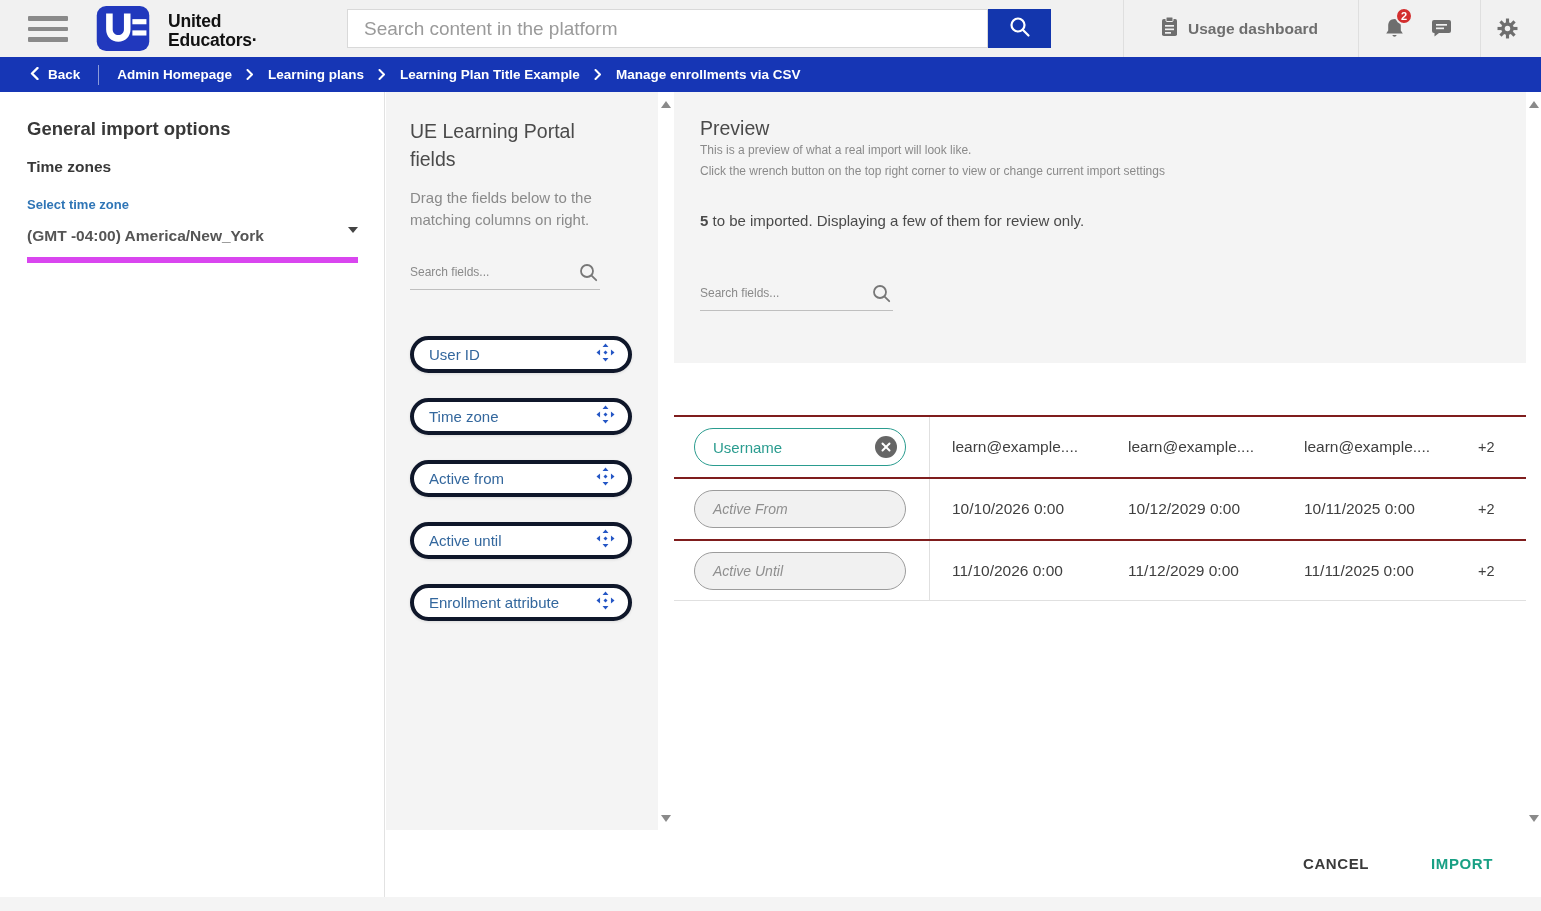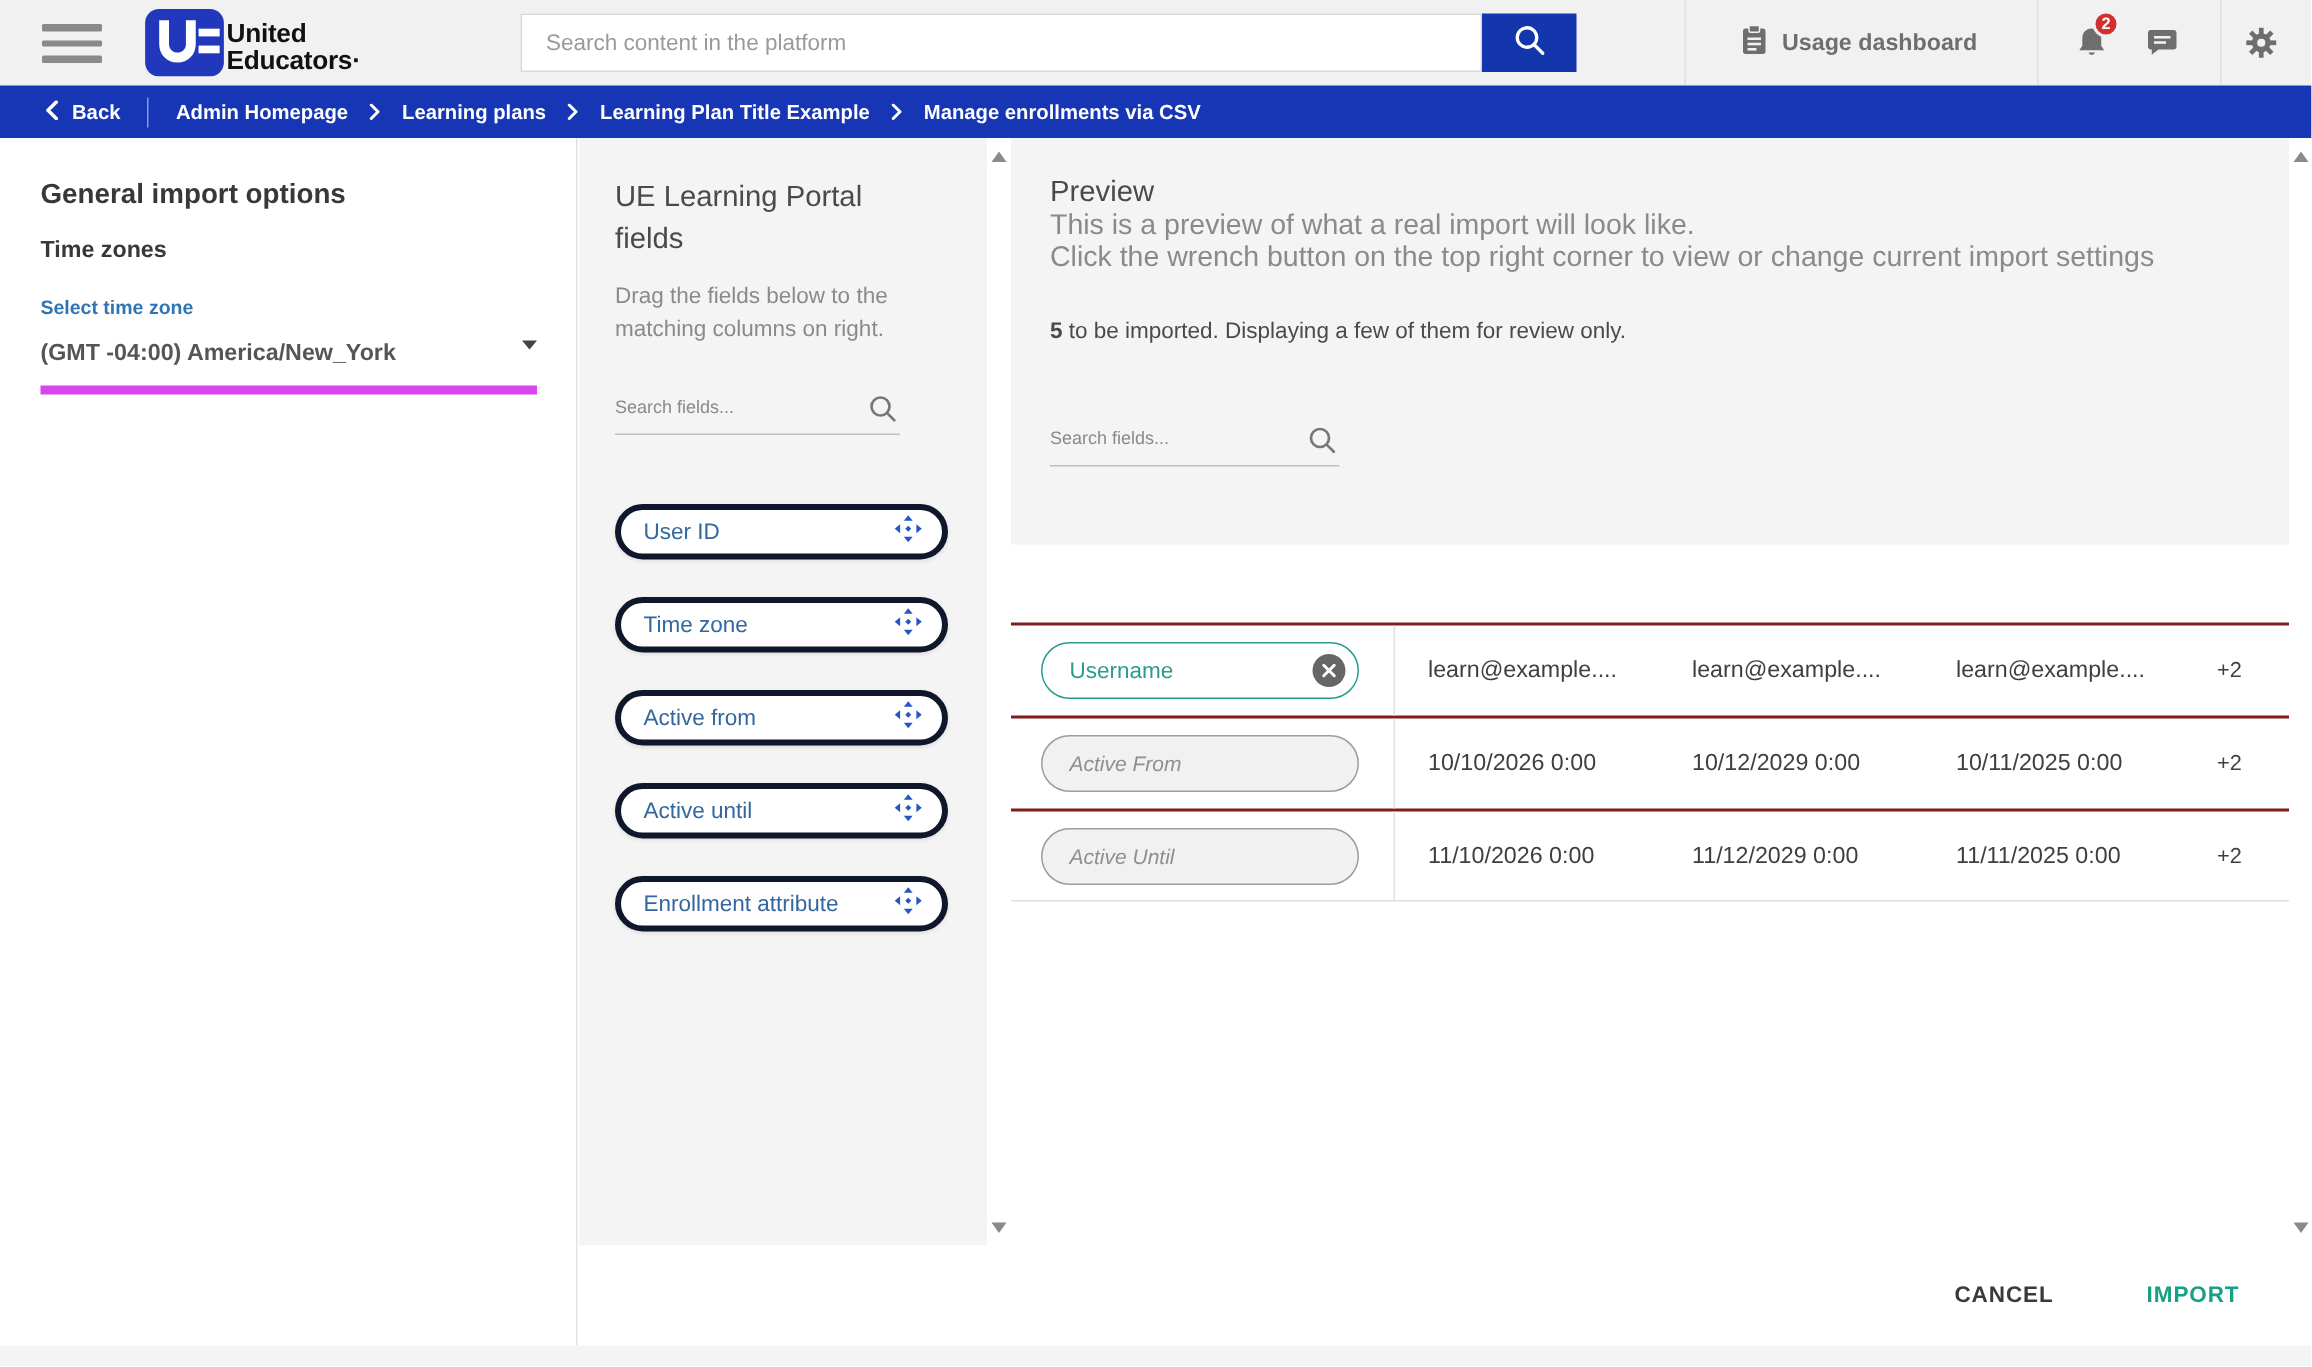--- a/index.html
+++ b/index.html
@@ -4,25 +4,25 @@
 <style>
   * { margin:0; padding:0; box-sizing:border-box; }
   html,body { width:1541px; height:911px; overflow:hidden; background:#fff;
     font-family:"Liberation Sans", sans-serif; }
   .screen { position:relative; width:1541px; height:911px; background:#fff; }
 
   
   .header { position:absolute; left:0; top:0; width:1541px; height:57px; background:#f1f1f1; }
   .hamburger { position:absolute; left:28px; top:16px; width:40px; height:26px; cursor:pointer; }
   .hamburger span { display:block; width:40px; height:4.5px; background:#8a8a8a; border-radius:1px; margin-bottom:6px; }
-  .logo { position:absolute; left:96px; top:6px; display:flex; align-items:center; gap:1px; cursor:pointer; }
+  .logo { position:absolute; left:96px; top:6px; display:flex; align-items:center; gap:18px; cursor:pointer; }
   .logo-text { font-size:17.5px; line-height:18.5px; font-weight:900; color:#111; letter-spacing:-0.2px; }
   .hsearch { position:absolute; left:347px; top:9px; width:641px; height:39px; }
   .hsearch input { width:100%; height:100%; border:1px solid #d9d9d9; background:#fff; padding:0 16px;
-    font-size:15px; color:#444; font-family:inherit; outline:none; }
+    font-size:19px; color:#444; font-family:inherit; outline:none; }
   .hsearch input::placeholder { color:#9a9a9a; }
   .search-btn { position:absolute; left:988px; top:9px; width:63px; height:39px; background:#1336ad;
     border:none; display:flex; align-items:center; justify-content:center; cursor:pointer; }
   .hdiv { position:absolute; top:0; width:1px; height:57px; background:#dfdfdf; }
   .usage { position:absolute; left:1160px; top:0; height:57px; display:flex; align-items:center; gap:9px; cursor:pointer; }
   .usage-label { font-size:15.5px; font-weight:700; color:#6e6e6e; }
   .icon-btn { position:absolute; cursor:pointer; }
   .badge { position:absolute; left:1395px; top:7px; width:18px; height:18px; border-radius:50%;
     background:#d32f2f; color:#fff; font-size:11px; font-weight:700; display:flex; align-items:center;
     justify-content:center; border:2px solid #f1f1f1; }
@@ -73,21 +73,21 @@
   .sa-up { top:4px; } .sa-down { bottom:4px; }
   .tri-up { width:0; height:0; border-left:5px solid transparent; border-right:5px solid transparent;
     border-bottom:7px solid #8a8a8a; }
   .tri-down { width:0; height:0; border-left:5px solid transparent; border-right:5px solid transparent;
     border-top:7px solid #8a8a8a; }
 
   
   .preview-panel { position:absolute; left:674px; top:92px; width:852px; height:738px; background:#fff; }
   .preview-top { height:271px; background:#f4f4f4; padding:25px 30px 0 26px; }
   .pv-title { font-size:19.5px; font-weight:400; color:#4a4a4a; }
-  .pv-desc { font-size:19px; color:#8a8a8a; line-height:21px; }
+  .pv-desc { font-size:12px; color:#8a8a8a; line-height:21px; }
   .pv-import { margin-top:30px; font-size:15px; color:#4a4a4a; }
   .pv-import b { font-weight:700; }
   .pv-search { margin-top:54px; width:193px; }
   .table-spacer { height:52px; }
   .prow { display:flex; align-items:center; height:62px; border-top:2px solid #7f1d1d; }
   .prow:last-child { border-bottom:1px solid #e0e0e0; }
   .chip-cell { width:256px; height:100%; border-right:1px solid #e0e0e0; display:flex; align-items:center;
     padding-left:20px; flex:none; }
   .tchip-assigned { width:212px; height:38px; border:1.5px solid #2a9c8f; border-radius:19px; background:#fff;
     display:flex; align-items:center; justify-content:space-between; padding:0 8px 0 18px; cursor:grab; }

